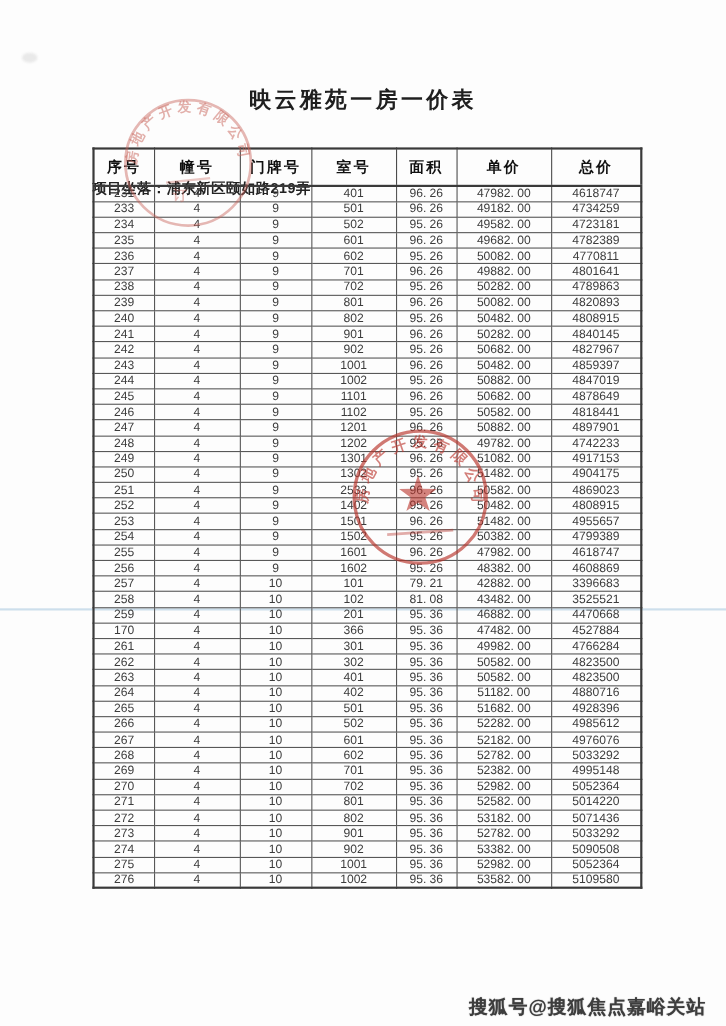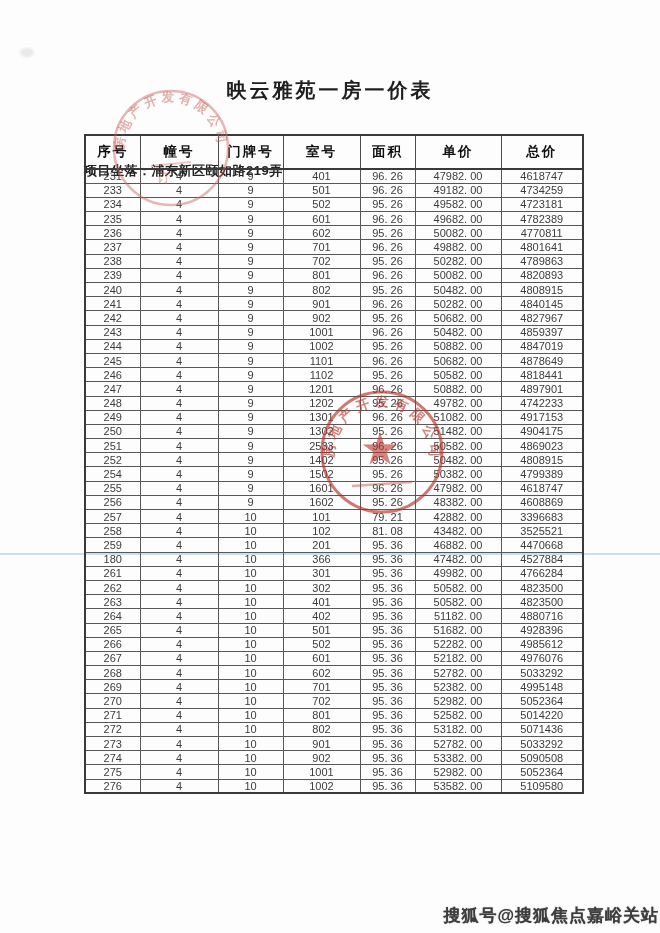--- a/index.html
+++ b/index.html
@@ -77,21 +77,21 @@
   }
   .stamp {
     position: absolute;
     z-index: 5;
     pointer-events: none;
   }
   .stamp-top { top: 72px; left: 95px; }
   .stamp-mid { top: 372px; left: 302px; }
   .watermark {
     position: absolute;
-    right: 1px;
+    right: 18px;
     bottom: 6px;
     font-size: 17px;
     font-weight: 700;
     color: #3d3d3d;
     letter-spacing: 1px;
     z-index: 6;
     text-shadow: 0 0 1px #6a6a6a;
   }
   .smudge {
     position: absolute;
@@ -322,20 +322,29 @@
         <tr>
           <td>252</td>
           <td>4</td>
           <td>9</td>
           <td>1402</td>
           <td>95. 26</td>
           <td>50482. 00</td>
           <td>4808915</td>
         </tr>
         <tr>
+          <td>253</td>
+          <td>4</td>
+          <td>9</td>
+          <td>1501</td>
+          <td>96. 26</td>
+          <td>51482. 00</td>
+          <td>4955657</td>
+        </tr>
+        <tr>
           <td>254</td>
           <td>4</td>
           <td>9</td>
           <td>1502</td>
           <td>95. 26</td>
           <td>50382. 00</td>
           <td>4799389</td>
         </tr>
         <tr>
           <td>255</td>
@@ -376,21 +385,21 @@
         <tr>
           <td>259</td>
           <td>4</td>
           <td>10</td>
           <td>201</td>
           <td>95. 36</td>
           <td>46882. 00</td>
           <td>4470668</td>
         </tr>
         <tr>
-          <td>180</td>
+          <td>170</td>
           <td>4</td>
           <td>10</td>
           <td>366</td>
           <td>95. 36</td>
           <td>47482. 00</td>
           <td>4527884</td>
         </tr>
         <tr>
           <td>261</td>
           <td>4</td>

